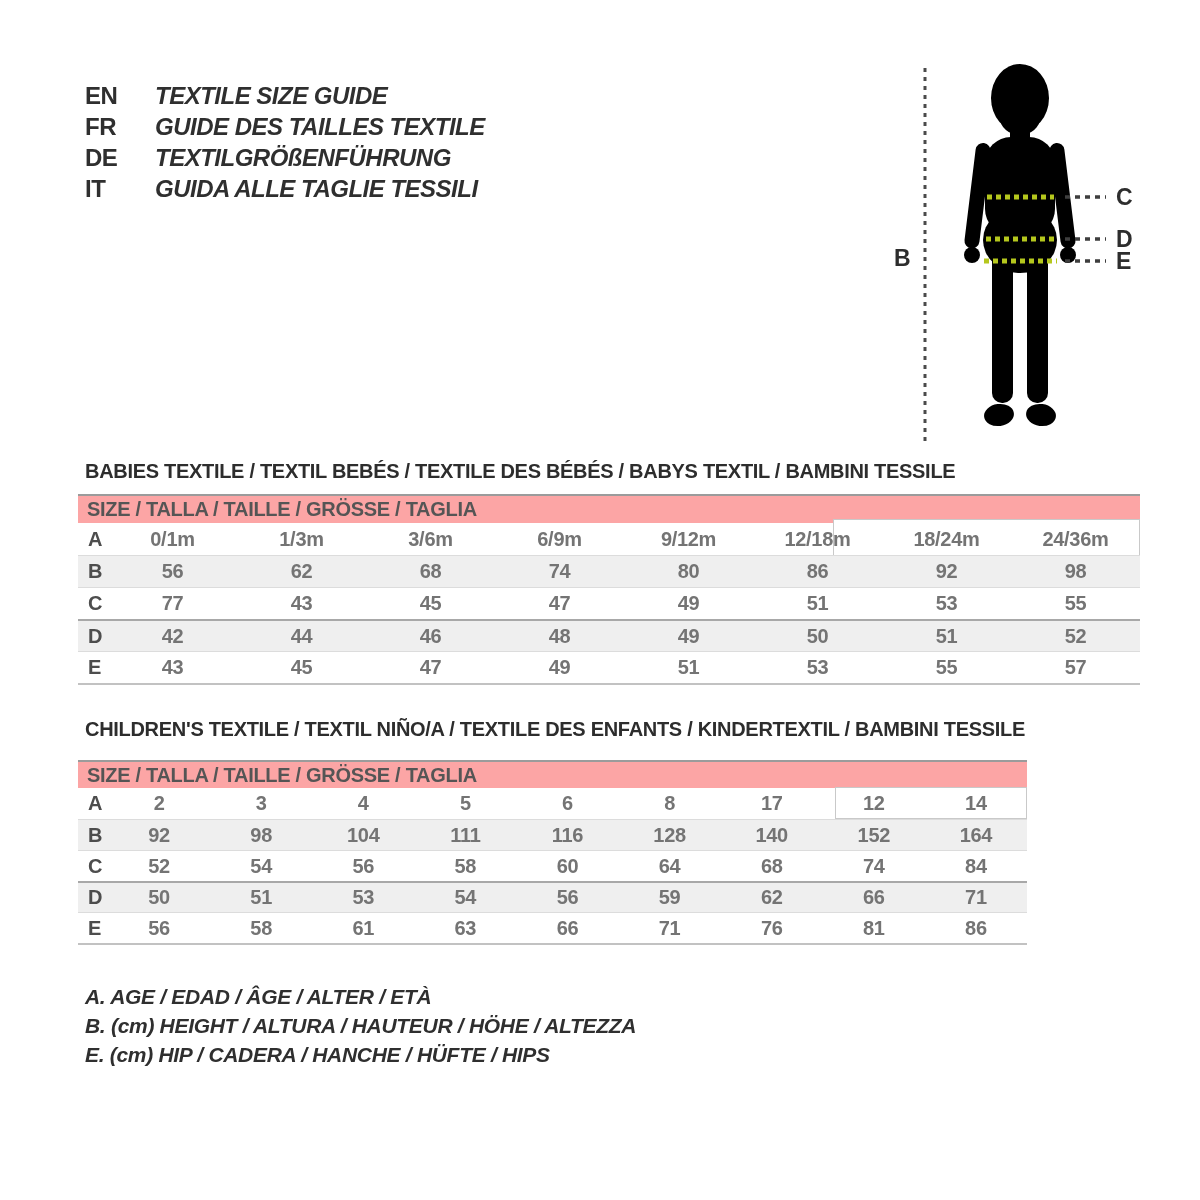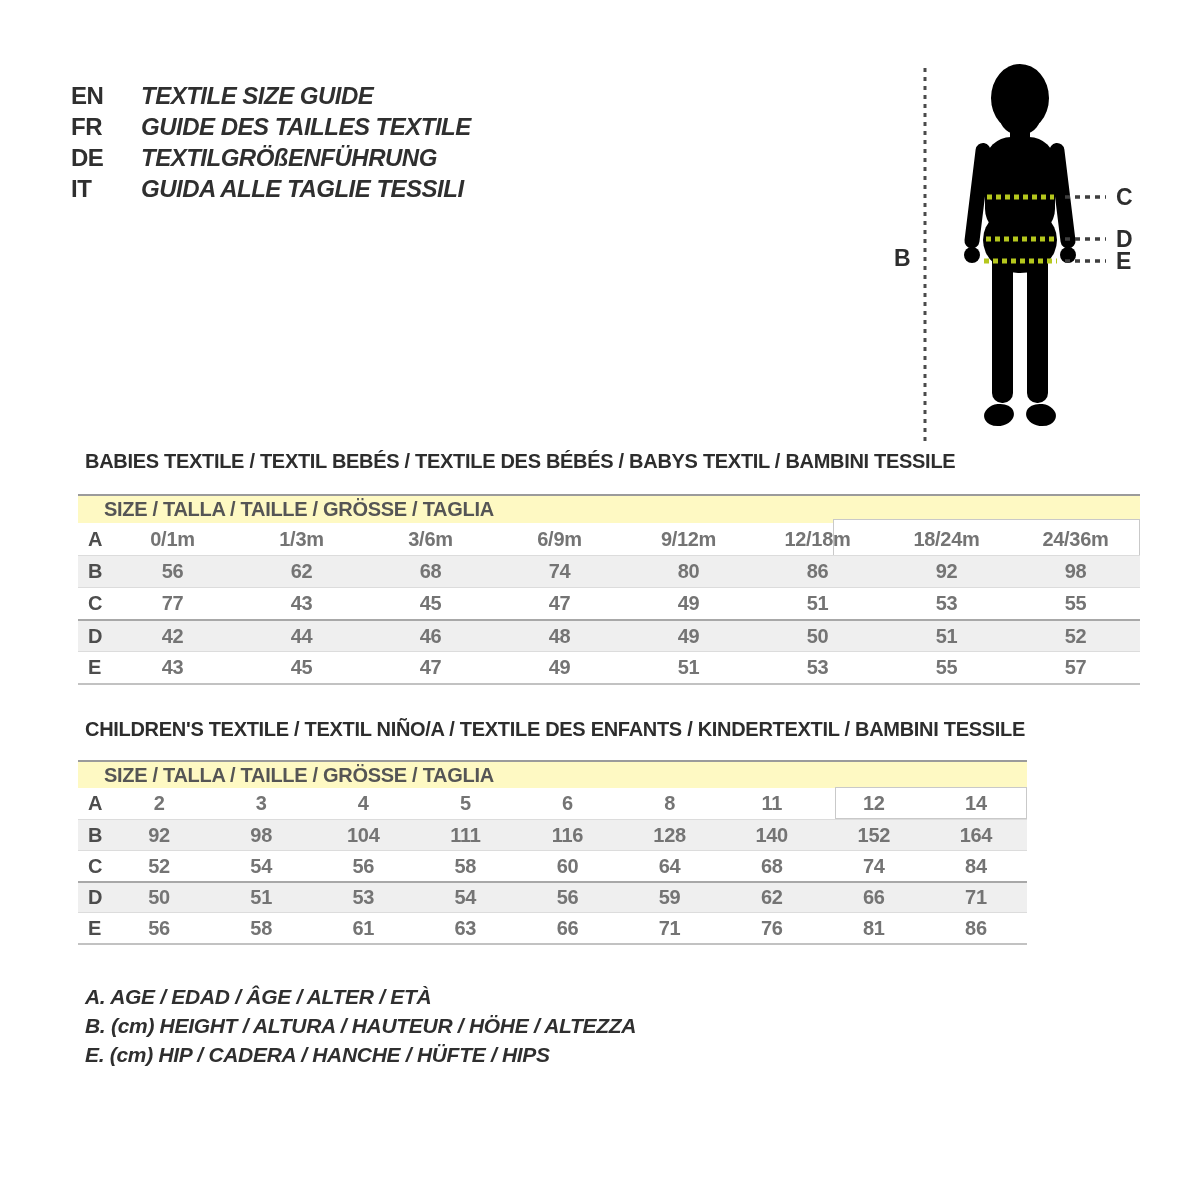--- a/index.html
+++ b/index.html
@@ -1,40 +1,40 @@
 <!DOCTYPE html>
 <html><head>
 <meta charset="utf-8">
 <style>
   * { margin:0; padding:0; box-sizing:border-box; }
   html,body { background:#ffffff; }
   body { font-family:"Liberation Sans","DejaVu Sans",sans-serif; font-weight:bold; color:#2f2f2f; }
   .canvas { position:relative; width:1200px; height:1200px; background:#fff; overflow:hidden; }
 
   
-  .title-block { position:absolute; left:71px; top:80px; }
+  .title-block { position:absolute; left:85px; top:80px; }
   .lang-row { display:flex; height:31px; align-items:center; }
   .lang-code { width:70px; font-size:24px; letter-spacing:-0.5px; }
   .lang-label { font-size:24px; letter-spacing:-0.5px; white-space:nowrap;font-style:italic; }
 
   
   .figure-wrap { position:absolute; left:880px; top:55px; width:270px; height:400px; }
   .figure-wrap svg { position:absolute; left:0; top:0; }
 
   
   .section-heading { position:absolute; left:85px; font-size:20px; letter-spacing:-0.3px; white-space:nowrap; color:#2d2d2d; }
-  .heading-babies { top:450px; }
+  .heading-babies { top:460px; }
   .heading-children { top:718px; }
 
   
   .size-table { position:absolute; left:78px; border-top:2px solid #9b9b9b; border-bottom:2px solid #c2c2c2; background:#fff; }
   .table-babies { top:494px; width:1062px; }
   .table-children { top:760px; width:949px; }
-  .thead { background:#fef9c3; color:#555555; font-size:20px; letter-spacing:-0.3px;
-           display:flex; align-items:center; padding-left:26px; white-space:nowrap; }
+  .thead { background:#fca5a5; color:#555555; font-size:20px; letter-spacing:-0.3px;
+           display:flex; align-items:center; padding-left:9px; white-space:nowrap; }
   .table-babies .thead { height:27px; }
   .table-children .thead { height:26px; }
   .table-rows { position:relative; z-index:1; }
   .trow { display:flex; }
   .table-babies .trow { height:32px; }
   .table-children .trow { height:31px; }
   .trow.stripe { background:#efefef; }
   .trow + .trow { border-top:1px solid #dcdcdc; }
   .trow.dark-top { border-top:2px solid #a8a8a8; }
   .cell { flex:1; display:flex; align-items:center; justify-content:center;
@@ -178,21 +178,21 @@
     <div class="highlight-box hl-children"></div>
     <div class="table-rows">
         <div class="trow">
           <div class="cell rowlabel">A</div>
           <div class="cell">2</div>
           <div class="cell">3</div>
           <div class="cell">4</div>
           <div class="cell">5</div>
           <div class="cell">6</div>
           <div class="cell">8</div>
-          <div class="cell">11</div>
+          <div class="cell">17</div>
           <div class="cell">12</div>
           <div class="cell">14</div>
         </div>
         <div class="trow stripe">
           <div class="cell rowlabel">B</div>
           <div class="cell">92</div>
           <div class="cell">98</div>
           <div class="cell">104</div>
           <div class="cell">111</div>
           <div class="cell">116</div>

